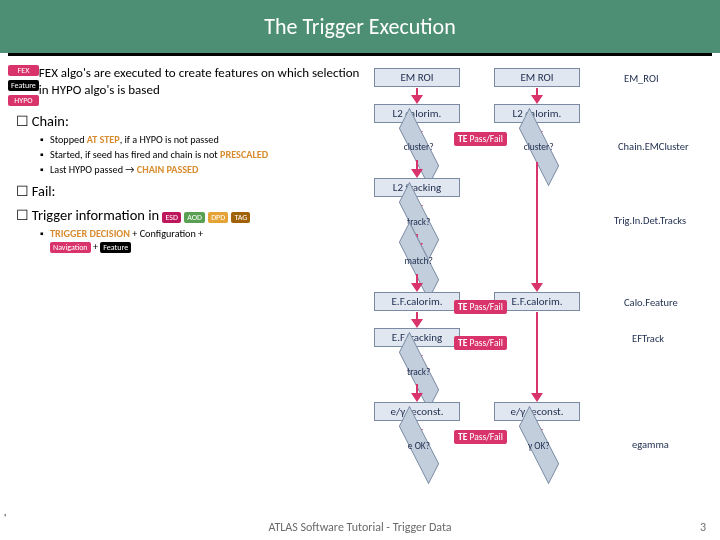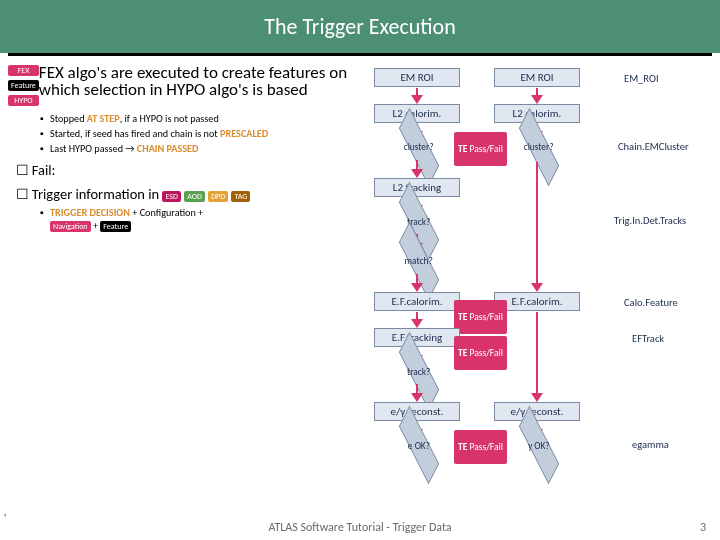--- a/index.html
+++ b/index.html
@@ -15,41 +15,41 @@
 .pill.feat{background:#000}
 .pill.hypo{background:#d8346b}
 .pill.esd{background:#be185d}
 .pill.aod{background:#59a052}
 .pill.dpd{background:#e5a235}
 .pill.tag{background:#a16207}
 .pill.nav{background:#d8346b}
 
 .intro{display:flex;margin-bottom:2px}
 .intro-labs{display:flex;flex-direction:column;gap:4px;margin-top:1px}
-.intro-txt{font-size:17px;line-height:17px}
+.intro-txt{font-size:13px;line-height:17px}
 
 .bl{margin:6px 0 4px 8px}
 .bl-h{font-size:14.5px}
 .bl-h::before{content:"☐ ";font-size:14px}
 .sub{margin:3px 0 0 24px;font-size:10.2px;line-height:13px}
 .sub li{list-style:none;position:relative;padding-left:10px;margin-bottom:2px}
 .sub li::before{content:"▪";position:absolute;left:0;color:#000}
 .em-orange{color:#d98c2f;font-weight:bold}
 .em-link{color:#d49a37}
 
 .foot{position:absolute;bottom:6px;width:720px;text-align:center;font-size:12px;color:#6b6b6b}
 .pgnum{position:absolute;bottom:6px;right:14px;font-size:12px;color:#6b6b6b}
 .tick{position:absolute;left:4px;bottom:16px;font-size:10px}
 
 
 .node{position:absolute;text-align:center;font-size:11px}
 .box{border:1px solid #7a8aa3;background:#e0e7f0;padding:2px 0;color:#1e2c4d}
 .rhomb{width:62px;height:22px;background:#c3cedd;border:1px solid #7a8aa3;transform:rotate(45deg) skew(18deg,18deg);display:flex;align-items:center;justify-content:center}
 .rhomb span{transform:skew(-18deg,-18deg) rotate(-45deg);font-size:10.5px;color:#1e2c4d;white-space:nowrap}
-.te{position:absolute;background:#d8346b;color:#fff;font-size:9.5px;padding:11px 4px;border-radius:2px}
+.te{position:absolute;background:#d8346b;color:#fff;font-size:9.5px;padding:1px 4px;border-radius:2px}
 .arrowv{position:absolute;width:0;border-left:6px solid transparent;border-right:6px solid transparent;border-top:9px solid #d8346b}
 .linev{position:absolute;width:2px;background:#d8346b}
 .lbl{position:absolute;font-size:10.5px;color:#1e2c4d}
 </style>
 </head>
 <body>
 
 <div class="titlebar">
     <span>The Trigger Execution</span>
   </div>
@@ -61,20 +61,21 @@
   <div class="intro">
     <div class="intro-labs">
       <span class="pill fex">FEX</span>
       <span class="pill feat">Feature</span>
       <span class="pill hypo">HYPO</span>
     </div>
     <div class="intro-txt">FEX algo's are executed to create features on which selection in HYPO algo's is based</div>
   </div>
 
   <div class="bl">
+    <div class="bl-h">Chain:</div>
     <ul class="sub">
       <li><span>Stopped </span><span class="em-orange">AT STEP</span><span>, if a HYPO is not passed</span></li>
       <li><span>Started, if seed has fired and chain is not </span><span class="em-orange">PRESCALED</span></li>
       <li><span>Last HYPO passed → </span><span class="em-orange">CHAIN PASSED</span></li>
     </ul>
   </div>
 
   <div class="bl">
     <div class="bl-h">Fail:</div>
   </div>

